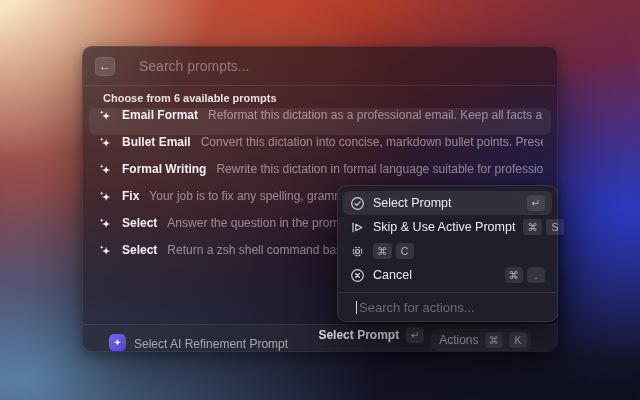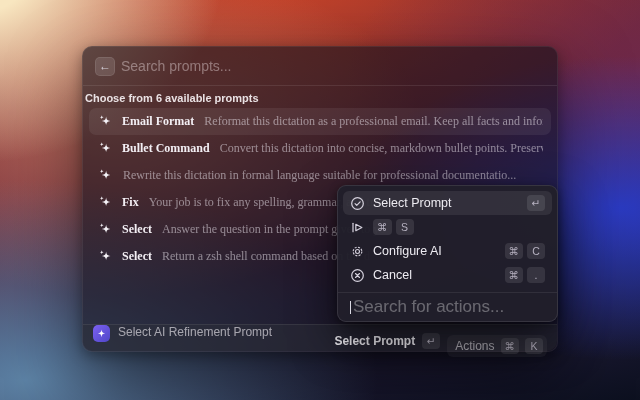--- a/index.html
+++ b/index.html
@@ -32,38 +32,38 @@
     height: 39px; display: flex; align-items: center; padding: 0 12px;
     border-bottom: 1px solid rgba(255,255,255,0.09);
   }
   .back-btn {
     width: 20px; height: 19px; flex: 0 0 auto;
     display: flex; align-items: center; justify-content: center;
     background: rgba(255,255,255,0.13); border: 1px solid rgba(255,255,255,0.09);
     border-radius: 5px; color: #d6d1da; font-size: 12px; line-height: 1;
     cursor: default;
   }
-  .search-ph { margin-left: 6px; font-size: 14px; color: rgba(255,244,248,0.38); }
+  .search-ph { margin-left: 24px; font-size: 14px; color: rgba(255,244,248,0.38); }
   .section-label {
-    margin: 6px 2px 3px; font-size: 11px; font-weight: 600;
+    margin: 6px 20px 3px; font-size: 11px; font-weight: 600;
     color: rgba(255,250,253,0.88); line-height: 13px;
   }
   .prompt-list { padding: 0 6px; }
   .row {
-    height: 27px; display: flex; align-items: center;
-    padding: 0 8px; border-radius: 7px; overflow: hidden; white-space: nowrap; font-family: Liberation Serif, serif;
+    height: 27px; display: flex; 
+    padding: 0 8px; border-radius: 7px; overflow: hidden; white-space: nowrap;
   }
   .row.selected { background: rgba(255,255,255,0.065); }
   .spark { width: 16px; height: 16px; flex: 0 0 auto; display: flex; align-items: center; justify-content: center; }
   .rname { margin-left: 9px; font-size: 12px; font-weight: 700; color: #f3eff4; flex: 0 0 auto; }
   .rdesc { margin-left: 10px; font-size: 12px; color: rgba(238,232,240,0.52); overflow: hidden; flex: 1; }
   
   .status-bar {
     position: absolute; left: 0; right: 0; bottom: 0; height: 27px;
-    display: flex; align-items: flex-start; padding: 0 10px; gap: 8px;
+    display: flex; align-items: flex-end; padding: 0 26px; gap: 8px;
     background: rgba(46,48,58,0.45);
     border-top: 1px solid rgba(255,255,255,0.08);
     border-radius: 0 0 10px 10px;
   }
   .app-icon {
     width: 17px; height: 17px; border-radius: 5px; flex: 0 0 auto;
     background: linear-gradient(135deg, #7c61f2 0%, #4f46c8 100%);
     display: flex; align-items: center; justify-content: center;
   }
   .app-label { font-size: 12px; color: rgba(250,246,252,0.60); }
@@ -92,22 +92,22 @@
   .menu-item {
     height: 24px; display: flex; align-items: center; gap: 8px;
     padding: 0 7px; border-radius: 6px;
   }
   .menu-item.selected { background: rgba(255,255,255,0.08); }
   .mi-icon { width: 15px; height: 15px; flex: 0 0 auto; display: flex; align-items: center; justify-content: center; }
   .mi-label { font-size: 12.5px; color: #edebf1; flex: 1; white-space: nowrap; }
   .mi-keys { display: flex; gap: 4px; }
   .menu-search {
     border-top: 1px solid rgba(255,255,255,0.08);
-    height: 29px; display: flex; align-items: center; padding: 0 12px;
-    font-size: 17px; color: rgba(255,255,255,0.33);
+    height: 29px; display: flex; align-items: center; padding: 0 18px;
+    font-size: 13px; color: rgba(255,255,255,0.33);
   }
   .caret { width: 1px; height: 13px; background: rgba(240,238,248,0.9); margin-right: 2px; flex: 0 0 auto; }
 </style>
 </head>
 <body>
 
 <div class="bg">
 
   <div class="panel">
 
@@ -133,31 +133,32 @@
         <span class="rdesc">Reformat this dictation as a professional email. Keep all facts and information ...</span>
       </div>
 
       <div class="row">
         <span class="spark">
             <svg viewBox="0 0 24 24" width="15" height="15">
               <path d="M13 4 C13.6 9 15 10.4 20 11 C15 11.6 13.6 13 13 18 C12.4 13 11 11.6 6 11 C11 10.4 12.4 9 13 4 Z" fill="#f6f3f8"></path>
               <path d="M6 2 C6.3 4.2 7 4.9 9 5.2 C7 5.5 6.3 6.2 6 8.4 C5.7 6.2 5 5.5 3 5.2 C5 4.9 5.7 4.2 6 2 Z" fill="#f6f3f8"></path>
             </svg>
           </span>
-        <span class="rname">Bullet Command</span>
+        <span class="rname">Bullet Email</span>
         <span class="rdesc">Convert this dictation into concise, markdown bullet points. Preserve all key in...</span>
       </div>
 
       <div class="row">
         <span class="spark">
             <svg viewBox="0 0 24 24" width="15" height="15">
               <path d="M13 4 C13.6 9 15 10.4 20 11 C15 11.6 13.6 13 13 18 C12.4 13 11 11.6 6 11 C11 10.4 12.4 9 13 4 Z" fill="#f6f3f8"></path>
               <path d="M6 2 C6.3 4.2 7 4.9 9 5.2 C7 5.5 6.3 6.2 6 8.4 C5.7 6.2 5 5.5 3 5.2 C5 4.9 5.7 4.2 6 2 Z" fill="#f6f3f8"></path>
             </svg>
           </span>
+        <span class="rname">Formal Writing</span>
         <span class="rdesc">Rewrite this dictation in formal language suitable for professional documentatio...</span>
       </div>
 
       <div class="row">
         <span class="spark">
             <svg viewBox="0 0 24 24" width="15" height="15">
               <path d="M13 4 C13.6 9 15 10.4 20 11 C15 11.6 13.6 13 13 18 C12.4 13 11 11.6 6 11 C11 10.4 12.4 9 13 4 Z" fill="#f6f3f8"></path>
               <path d="M6 2 C6.3 4.2 7 4.9 9 5.2 C7 5.5 6.3 6.2 6 8.4 C5.7 6.2 5 5.5 3 5.2 C5 4.9 5.7 4.2 6 2 Z" fill="#f6f3f8"></path>
             </svg>
           </span>
@@ -225,34 +226,34 @@
           </span>
       </div>
 
       <div class="menu-item">
         <span class="mi-icon">
             <svg viewBox="0 0 16 16" width="15" height="15" fill="none" stroke="#d4d0dc" stroke-width="1.3">
               <path d="M3.2 3.5 V12.5" stroke-linecap="round"></path>
               <path d="M6.2 4.6 L12.6 8 L6.2 11.4 Z" stroke-linejoin="round"></path>
             </svg>
           </span>
+        <span class="mi-label">Skip &amp; Use Active Prompt</span>
         <span class="mi-keys">
             <span class="key">⌘</span>
             <span class="key">S</span>
           </span>
       </div>
 
       <div class="menu-item">
         <span class="mi-icon">
             <svg viewBox="0 0 16 16" width="15" height="15" fill="none" stroke="#d4d0dc" stroke-width="1.2">
               <circle cx="8" cy="8" r="2.1"></circle>
               <circle cx="8" cy="8" r="4.6" stroke-dasharray="2.2 1.4"></circle>
             </svg>
           </span>
-        <span class="mi-label">Configure AI</span>
         <span class="mi-keys">
             <span class="key">⌘</span>
             <span class="key">C</span>
           </span>
       </div>
 
       <div class="menu-item">
         <span class="mi-icon">
             <svg viewBox="0 0 16 16" width="15" height="15" fill="none" stroke="#d4d0dc" stroke-width="1.3">
               <circle cx="8" cy="8" r="6.2"></circle>

